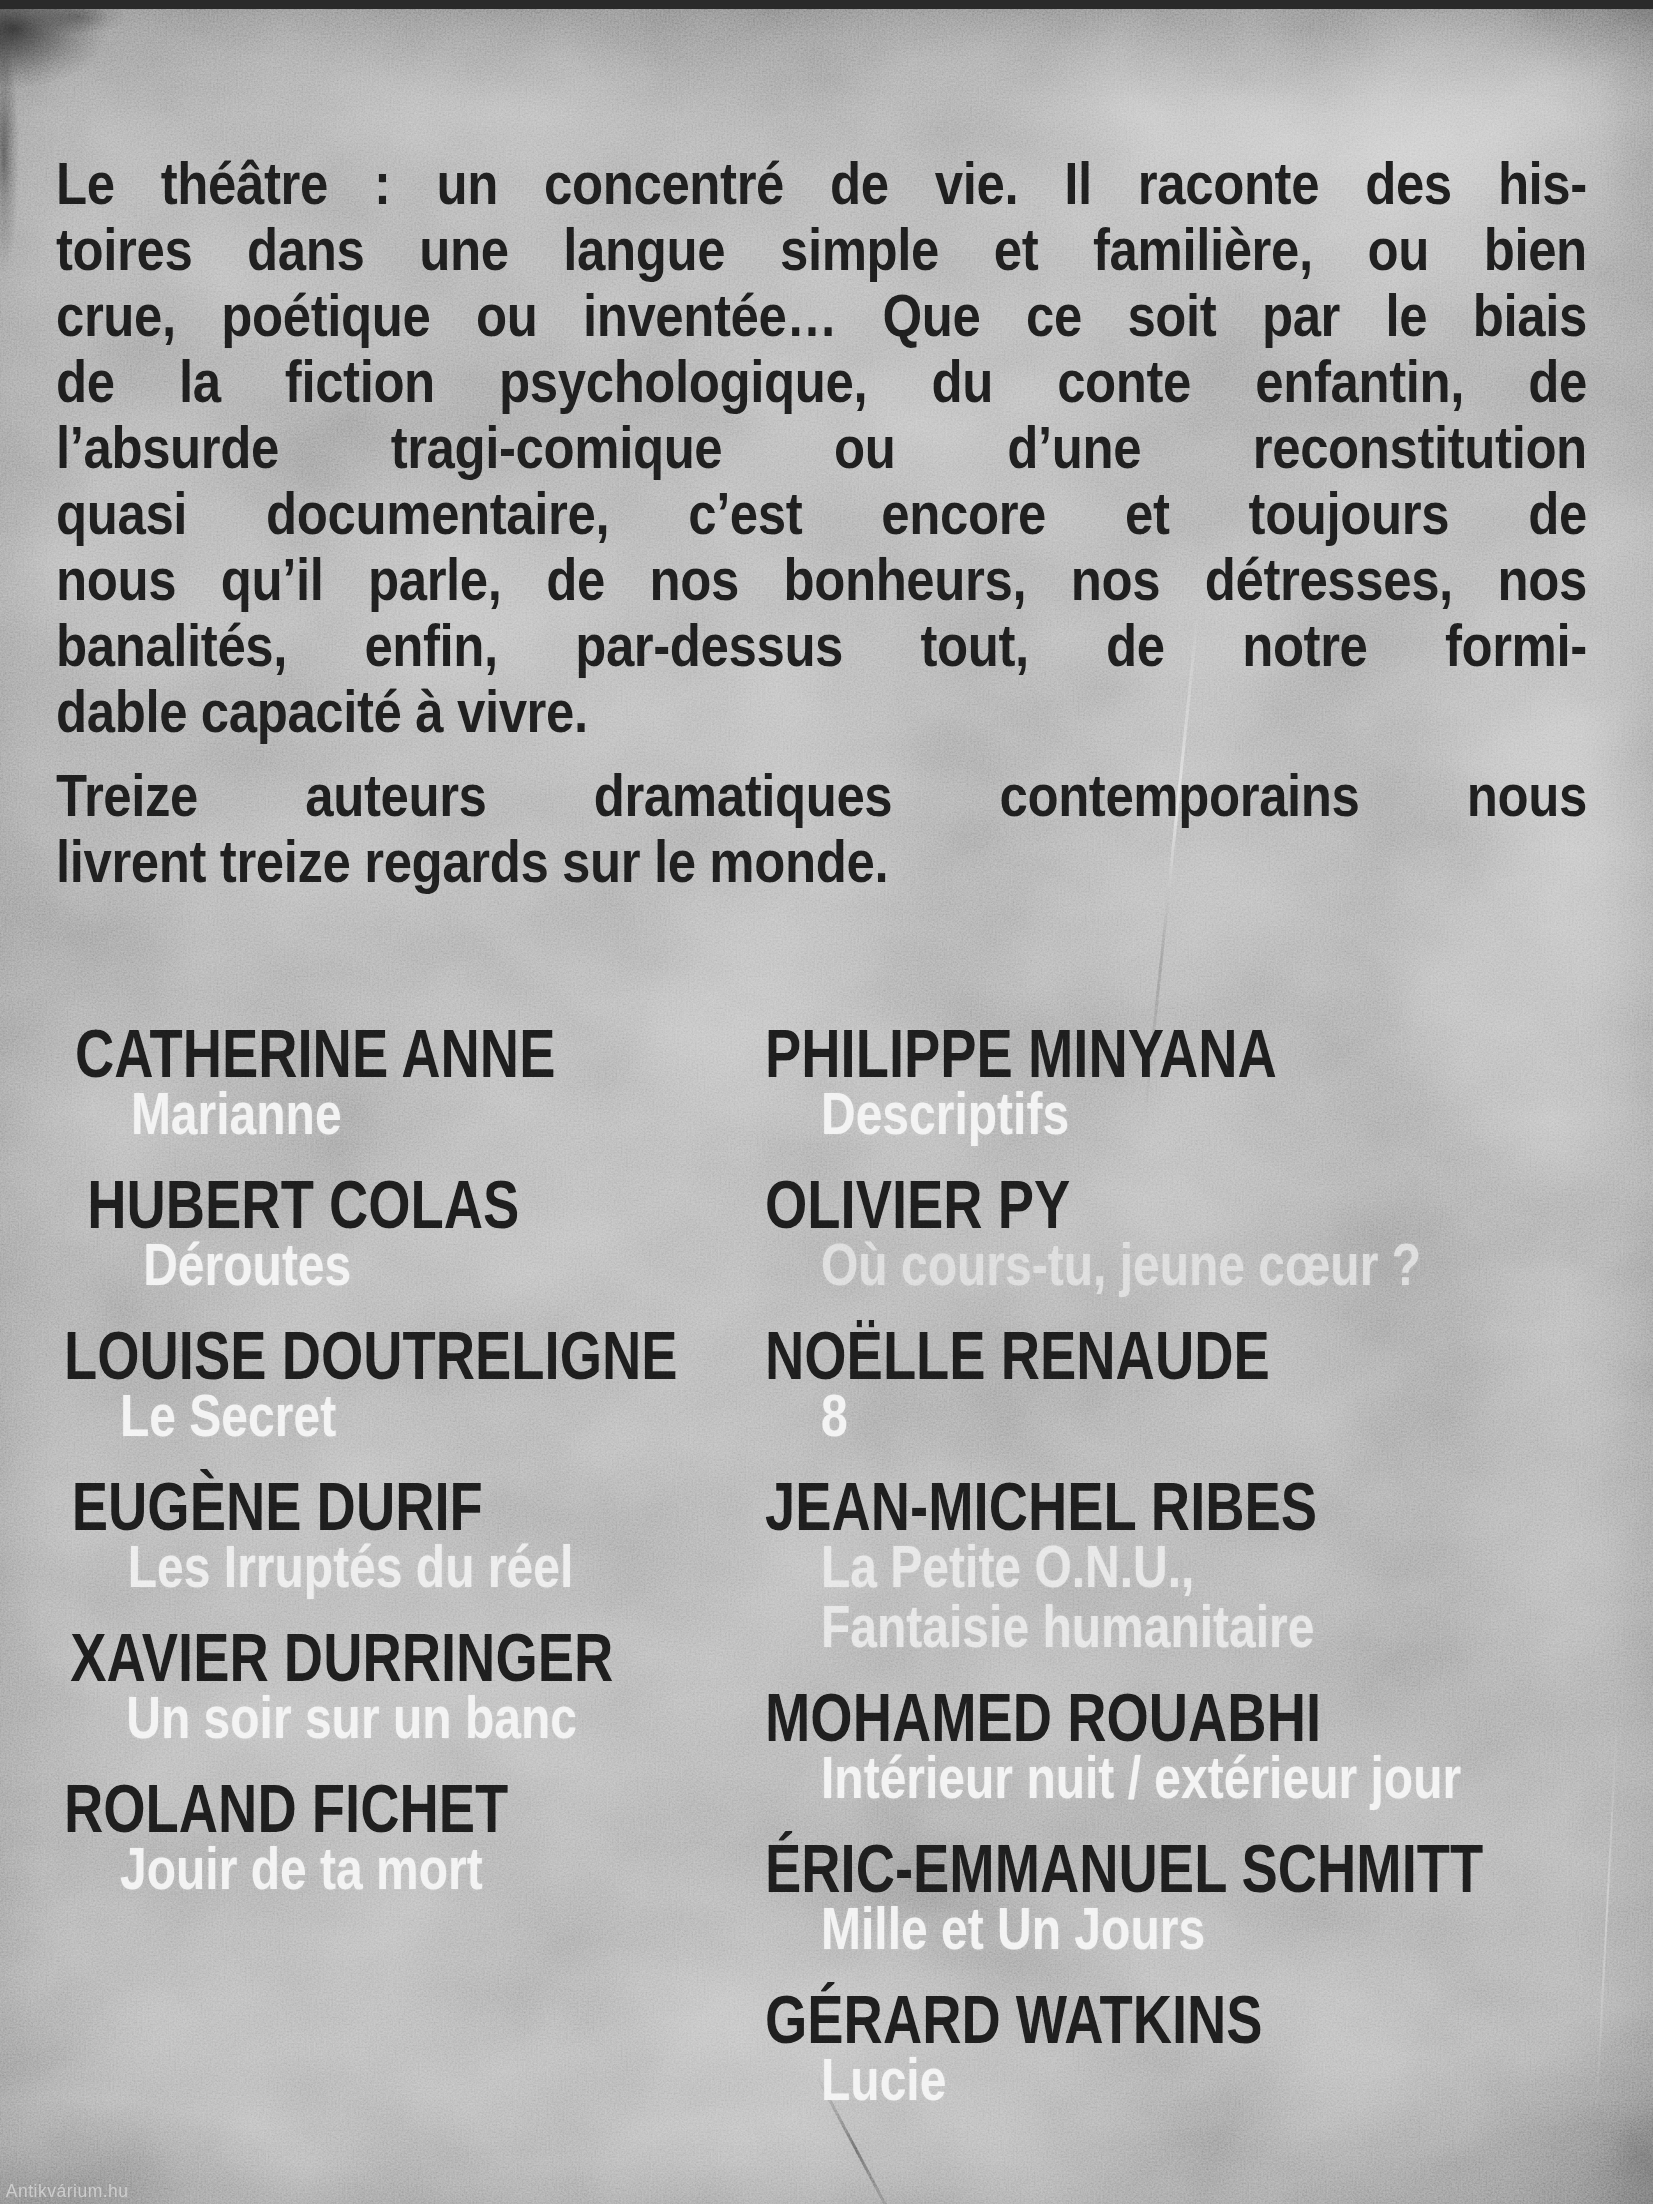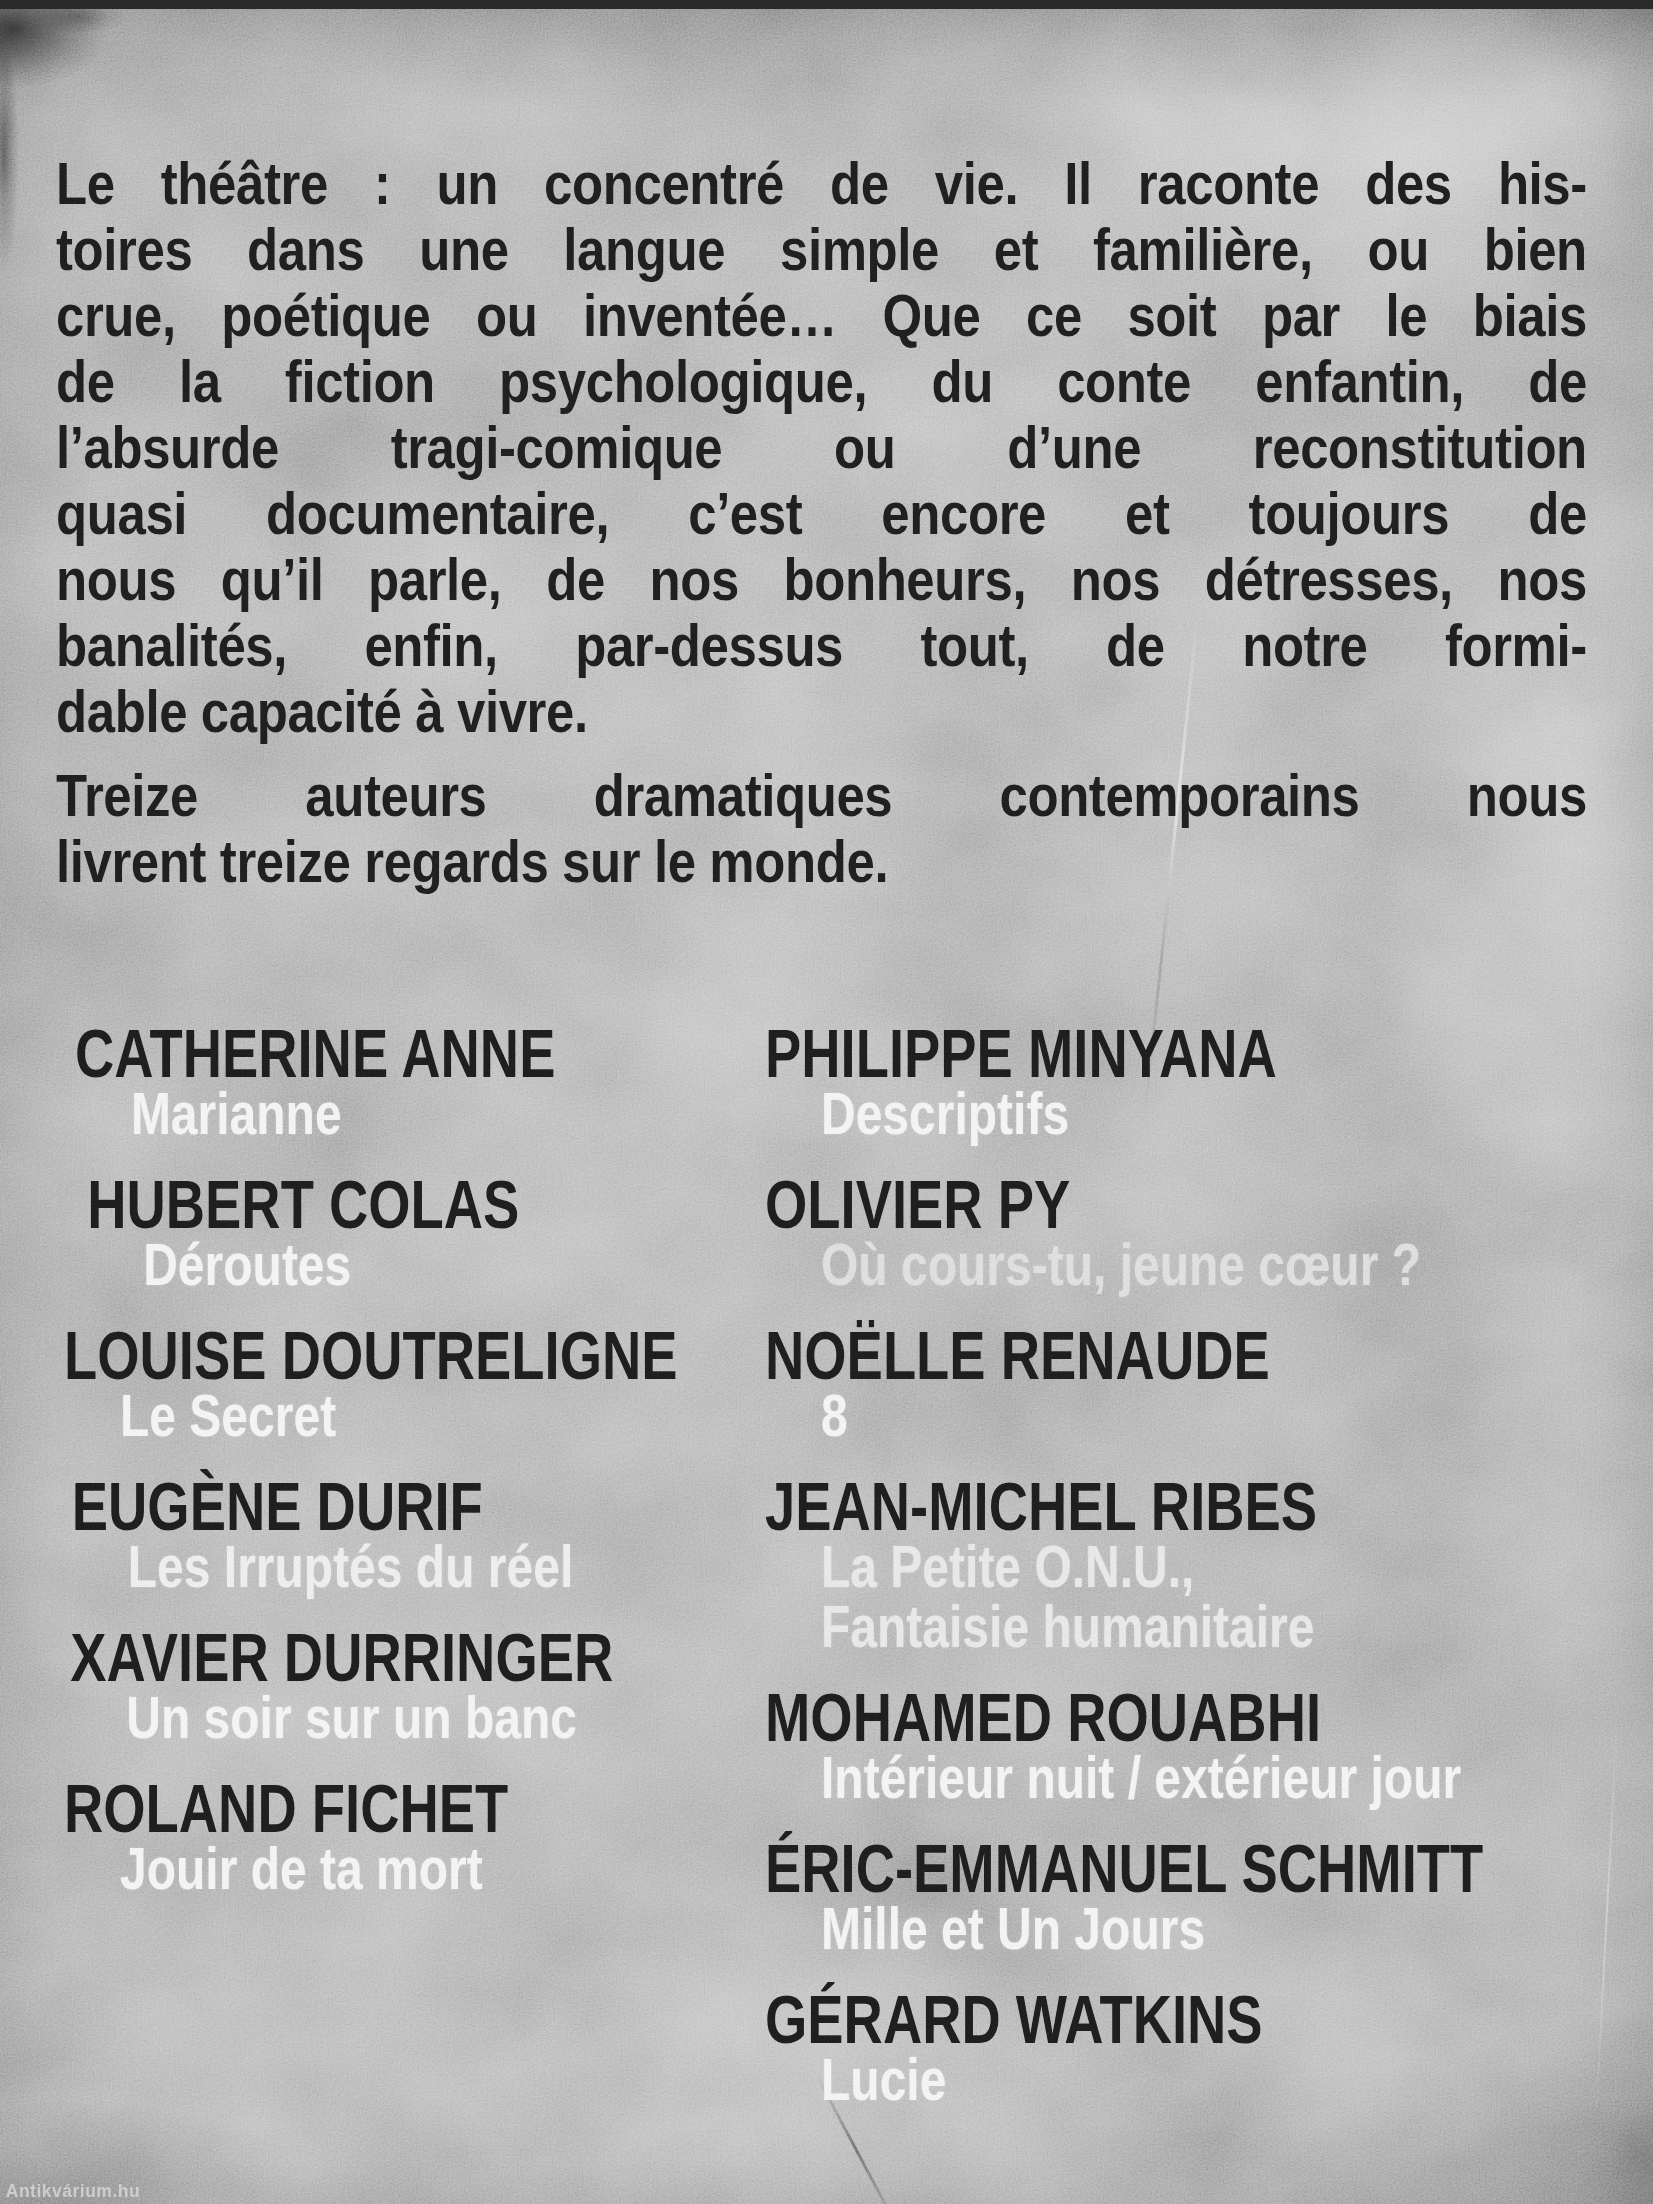--- a/index.html
+++ b/index.html
@@ -76,21 +76,21 @@
   .col.right .entry:nth-child(4) .ptitle{color:#e3e3e3;}
   .col.left  .entry:nth-child(4) .ptitle{color:#eaeaea;}
   
   .col.left .entry:nth-child(1){margin-left:13.6px;}
   .col.left .entry:nth-child(2){margin-left:29px;}
   .col.left .entry:nth-child(4){margin-left:9.7px;}
   .col.left .entry:nth-child(5){margin-left:7.8px;}
 
   .watermark{
     position:absolute;left:5.8px;top:2172px;z-index:6;
-    font-size:17.5px;font-weight:bold;
+    font-size:17.5px;font-weight:normal;
     color:rgba(214,214,214,.85);
     letter-spacing:0.5px;
   }
 </style>
 </head>
 <body>
 
 <div id="cover">
 
   <div class="bg-patches"></div>

